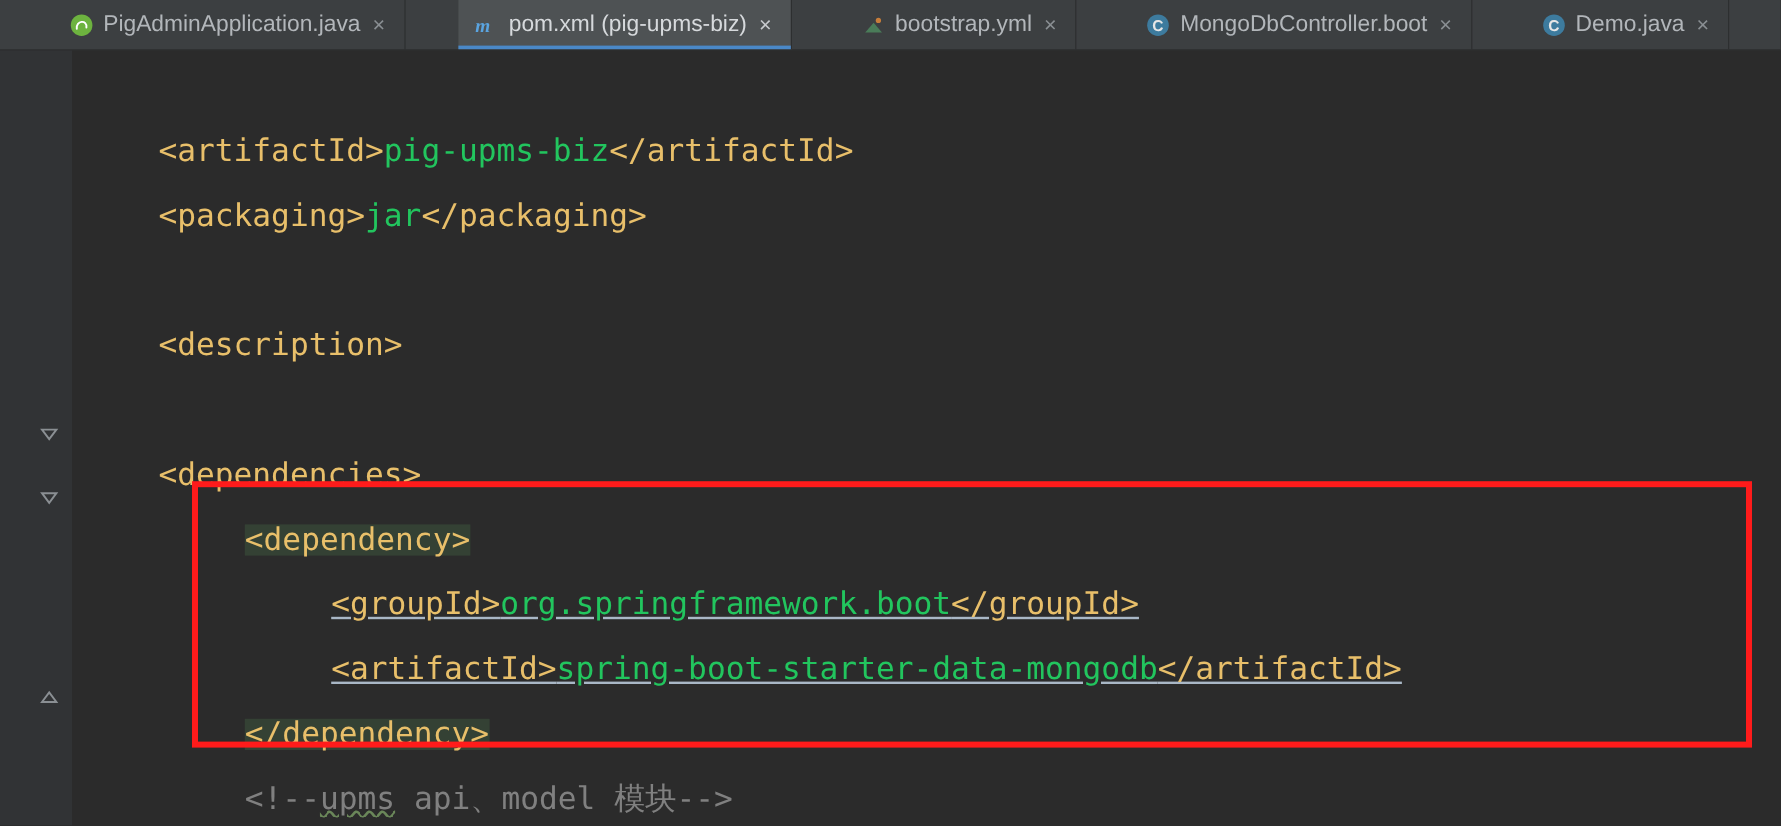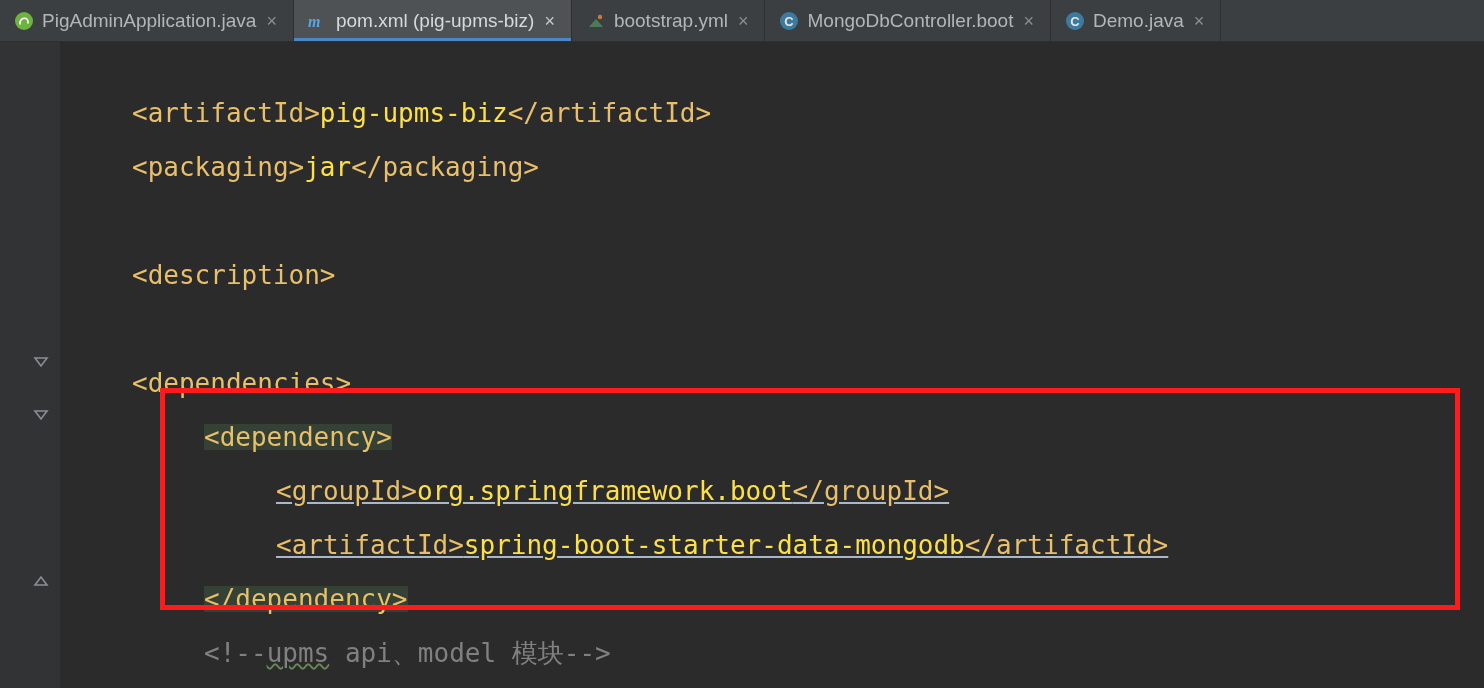--- a/index.html
+++ b/index.html
@@ -19,20 +19,21 @@
     align-items: center;
     gap: 8px;
     padding: 0 14px;
     font-family: "Segoe UI", "Helvetica Neue", Arial, sans-serif;
     font-size: 19px;
     color: #b2b6ba;
     border-right: 1px solid #2d2f30;
     cursor: pointer;
     white-space: nowrap;
     position: relative;
+    margin-left: 44px;
   }
   .tab.active {
     background: #4e5254;
     color: #d6d9dc;
   }
   .tab.active::after {
     content: "";
     position: absolute;
     left: 0; right: 0; bottom: 0;
     height: 3px;
@@ -65,37 +66,38 @@
     left: 32px;
     width: 18px; height: 18px;
     display: flex; align-items: center; justify-content: center;
   }
   .fold svg { width: 16px; height: 16px; }
 
   .code {
     flex: 1;
     position: relative;
     padding-top: 44px;
+    margin-top: 13px;
   }
   .line {
     font-size: 26px;
     line-height: 1;
     height: 54px;
     display: flex;
     align-items: center;
     white-space: pre;
     color: #a9b7c6;
   }
   .pad1 { padding-left: 72px; }
   .pad2 { padding-left: 144px; }
   .pad3 { padding-left: 216px; text-decoration: underline; }
 
   
   .tag { color: #e8bf6a; }
-  .txt { color: #fde047; }
+  .txt { color: #22c55e; }
   .cmt { color: #808080; }
   .hlb { background: #344134; } 
   .wavy {
     text-decoration-line: underline;
     text-decoration-style: wavy;
     text-decoration-color: #6a8759;
     text-decoration-thickness: 2px;
   }
 
   .annot-box {

